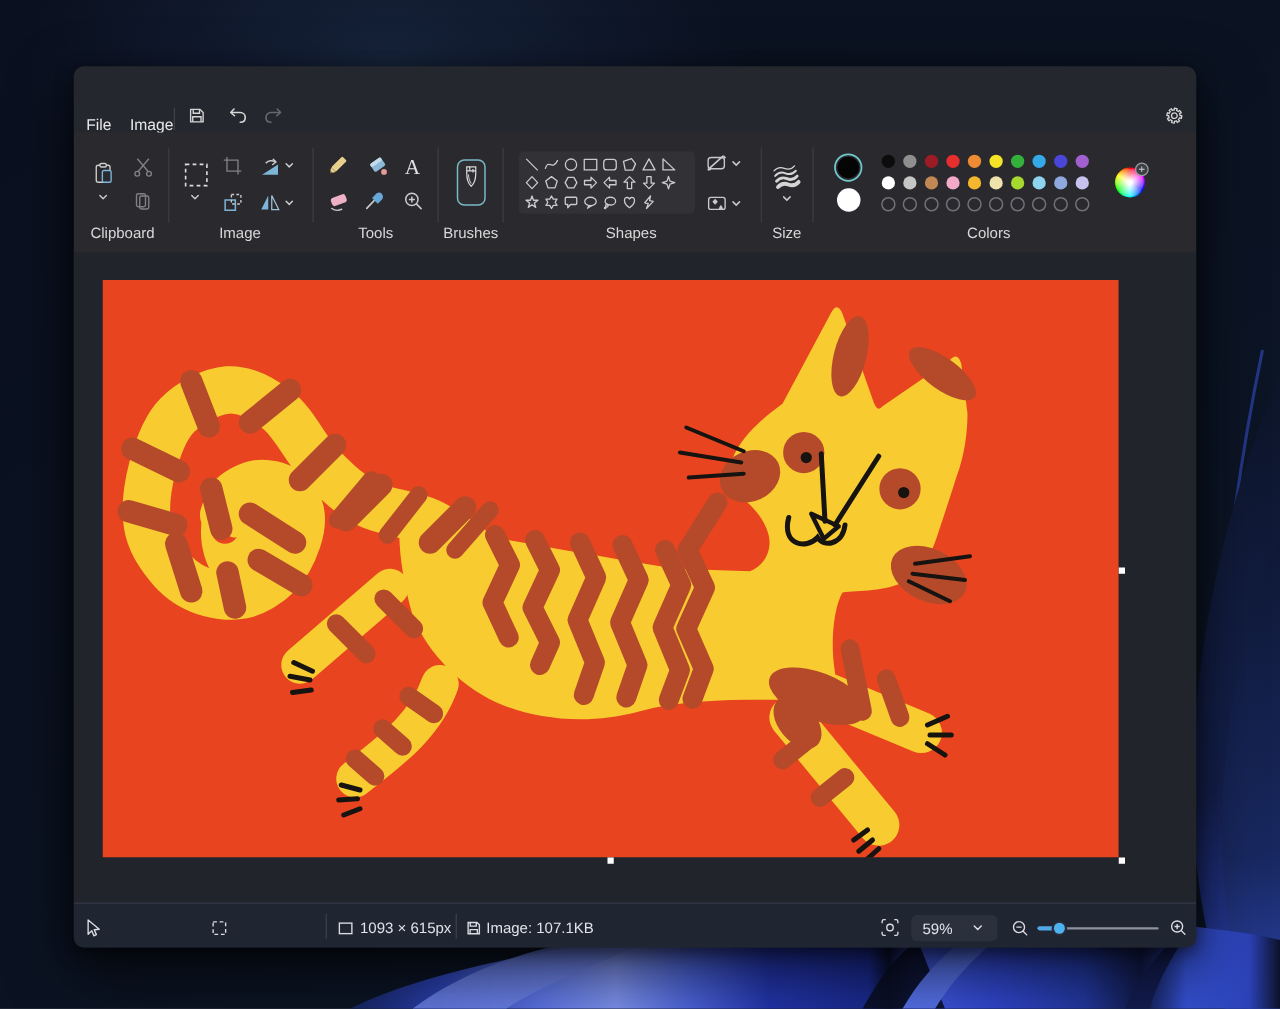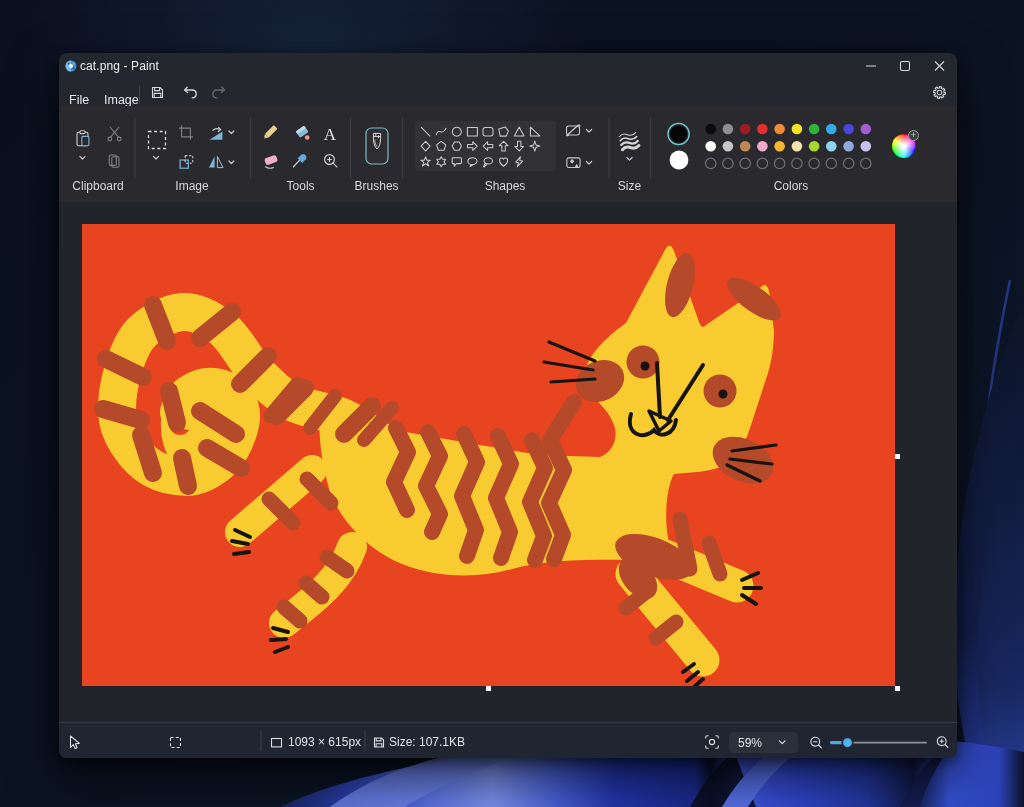--- a/index.html
+++ b/index.html
@@ -87,40 +87,20 @@
     <stop offset="1" stop-color="#0c1128"></stop>
   </linearGradient>
   <path d="M 280,807 C 330,782 420,760 560,742 C 680,728 820,728 900,736 C 950,740 1000,746 1024,752 L 1024,807 Z" fill="url(#band)"></path>
   <path d="M 330,807 C 380,770 450,748 540,744 C 480,770 430,790 405,807 Z" fill="#6d83e8" opacity=".85"></path>
   <path d="M 690,807 C 705,780 718,764 734,752 L 756,807 Z" fill="#0a0f26" opacity=".9"></path>
   <path d="M 722,807 C 752,756 795,730 845,720 C 800,744 768,774 748,807 Z" fill="#5570e8"></path>
   <path d="M 900,807 C 915,775 932,755 952,742 C 935,770 924,790 920,807 Z" fill="#131d50"></path>
   </svg>
 
 <div id="win">
-  <div id="titlebar">
-    <svg style="position:absolute;left:6px;top:7px" width="12" height="12" viewBox="0 0 14 14">
-      <circle cx="7" cy="7" r="6.4" fill="#3f8fd4"></circle>
-      <path d="M7 .6 A6.4 6.4 0 0 0 .6 7 A6.4 6.4 0 0 0 7 13.4 Z" fill="#7db8e8"></path>
-      <circle cx="7" cy="7" r="2.4" fill="#eef6fb"></circle>
-      <circle cx="4.3" cy="4.2" r="1.3" fill="#2a5f9e"></circle>
-      <circle cx="9.8" cy="4.4" r="1.3" fill="#52b8d8"></circle>
-      <circle cx="10" cy="9.8" r="1.3" fill="#2a5f9e"></circle>
-    </svg>
-    <div id="title-txt">cat.png - Paint</div>
-    <svg class="capbtn" style="left:795px" viewBox="0 0 34 26">
-        <path d="M12 13 H22" stroke="#d8d8d8" stroke-width="1.1"></path>
-      </svg>
-    <svg class="capbtn" style="left:829px" viewBox="0 0 34 26">
-        <rect x="12.5" y="8.5" width="9" height="9" rx="1.6" fill="none" stroke="#d8d8d8" stroke-width="1.1"></rect>
-      </svg>
-    <svg class="capbtn" style="left:864px" viewBox="0 0 34 26">
-        <path d="M12 8.5 L21 17.5 M21 8.5 L12 17.5" stroke="#d8d8d8" stroke-width="1.1"></path>
-      </svg>
-  </div>
 
   <div id="menurow">
     <div class="menu-item" style="left:10px">File</div>
     <div class="menu-item" style="left:45px">Image</div>
     <div style="position:absolute;left:80px;top:7px;width:1px;height:18px;background:#404045"></div>
     <svg style="position:absolute;left:92px;top:7px" width="13" height="13" viewBox="0 0 13 13">
       <path d="M1.5 1.5 H9 L11.5 4 V11.5 H1.5 Z" fill="none" stroke="#d6d6d6" stroke-width="1.1" stroke-linejoin="round"></path>
       <path d="M3.6 1.7 V4.6 H8.6 V1.7 M3.2 11.3 V7.4 H9.8 V11.3" fill="none" stroke="#d6d6d6" stroke-width="1.1"></path>
     </svg>
     <svg style="position:absolute;left:124px;top:6px" width="15" height="15" viewBox="0 0 15 15">
@@ -520,16 +500,16 @@
       </g>
       <path d="M202 8 V28 M306 8 V28" stroke="#3a4050"></path>
       <rect x="670" y="9" width="69" height="21" rx="4.5" fill="#2b303d"></rect>
       <path d="M720.4 17.8 L723.2 20.6 L726 17.8" fill="none" stroke="#d9dce1" stroke-width="1.2" stroke-linecap="round" stroke-linejoin="round"></path>
       <rect x="771" y="18.7" width="97" height="1.8" rx=".9" fill="#8d929c"></rect>
       <rect x="771" y="17.9" width="15" height="3.4" rx="1.7" fill="#51a8e8"></rect>
       <circle cx="788.5" cy="19.6" r="6.2" fill="#262b36"></circle>
       <circle cx="788.5" cy="19.6" r="4.4" fill="#4fb2f0"></circle>
     </svg>
     <div class="stxt" style="left:229px">1093 × 615px</div>
-    <div class="stxt" style="left:330px">Size: 107.1KB</div>
+    <div class="stxt" style="left:330px">Image: 107.1KB</div>
     <div class="stxt" style="left:679px;top:13px">59%</div>
   </div>
 </div>
 
 </body></html>

